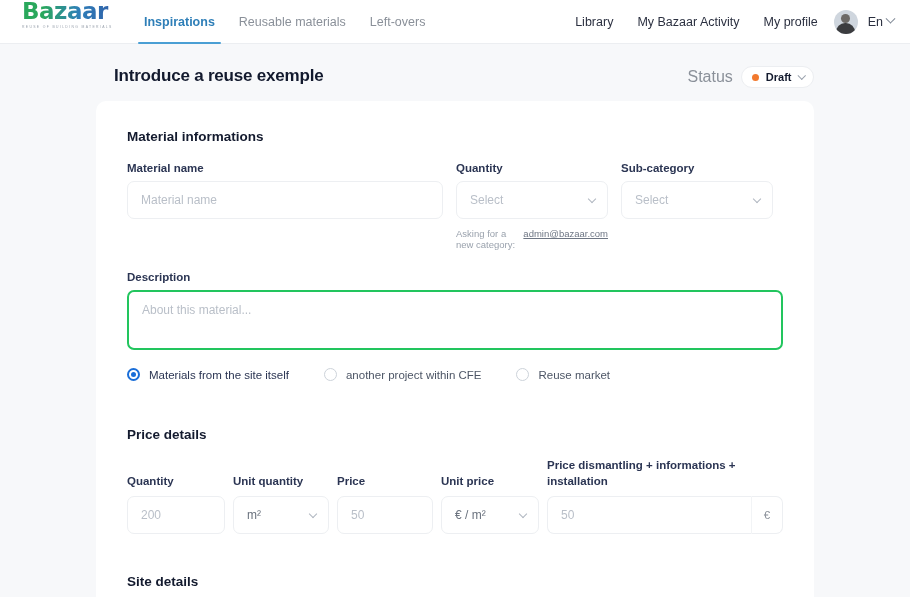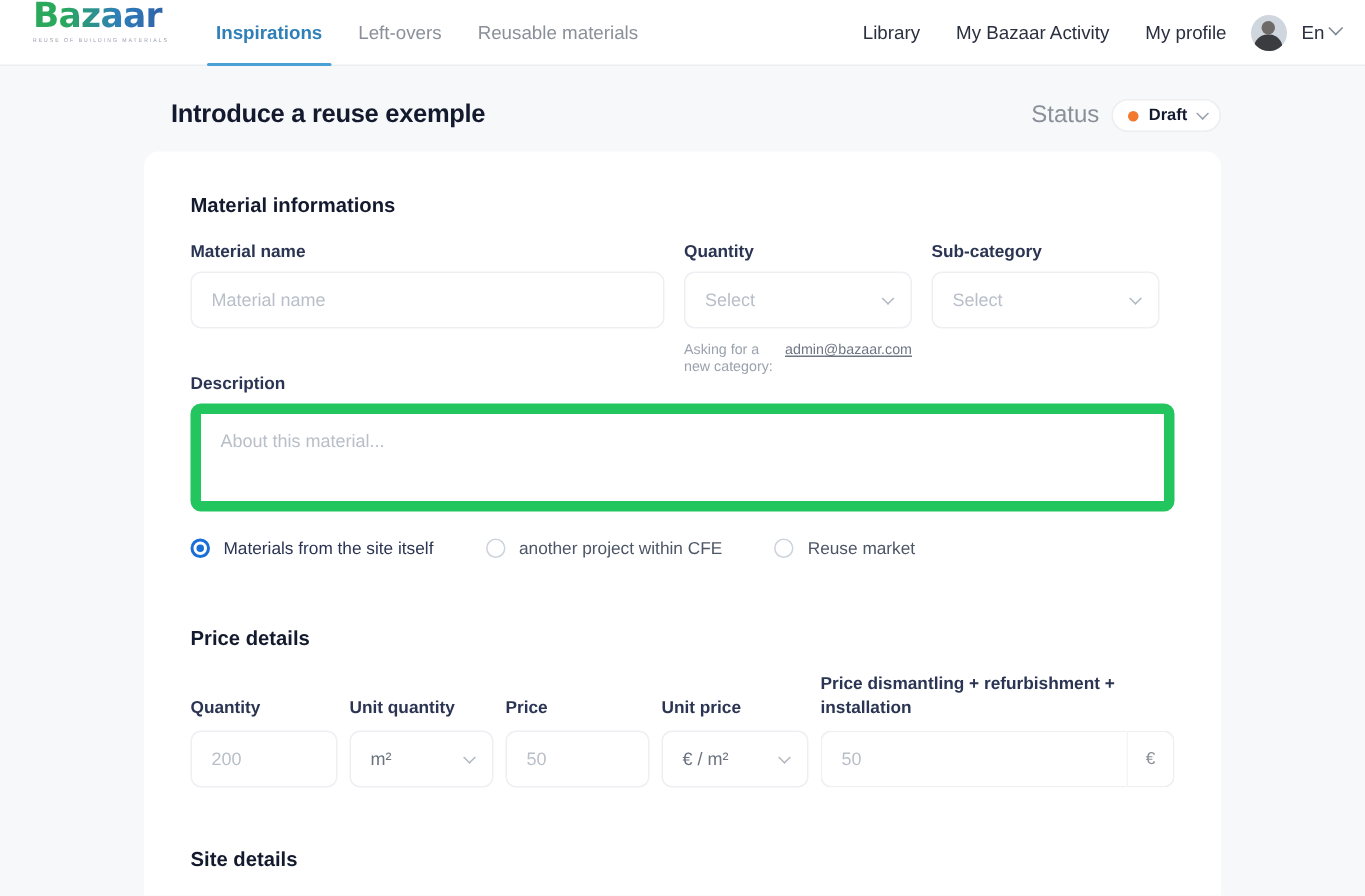--- a/index.html
+++ b/index.html
@@ -114,24 +114,24 @@
     transform: rotate(45deg);
   }
 
   .grid-3 { display: grid; grid-template-columns: 316px 152px 152px; gap: 0 13px; margin-top: 18px; }
 
   .helper {
     font-size: 9.5px; color: #9aa2ad; margin-top: 9px; display: flex; gap: 5px; align-items: baseline;
   }
   .helper a { color: #6e7684; text-decoration: underline; }
 
-  .desc-block { }
+  .desc-block { margin-top: 21px; }
   .textarea {
-    width: 100%; height: 72px; resize: none;
-    border: 7px solid #22c55e; border-radius: 7px; background: #fff;
+    width: 100%; height: 60px; resize: none;
+    border: 2px solid #22c55e; border-radius: 7px; background: #fff;
     font-size: 12px; color: #2b3040; padding: 11px 13px;
     font-family: "Liberation Sans", sans-serif; outline: none; display: block;
   }
   .textarea::placeholder { color: #b9bfc8; }
 
   .radio-row { display: flex; align-items: center; margin-top: 18px; gap: 0; }
   .radio-item { display: flex; align-items: center; gap: 9px; cursor: pointer; margin-right: 35px; }
   .radio-dot {
     width: 13px; height: 13px; border-radius: 50%;
     border: 1.6px solid #cdd3da; flex: none; position: relative; background: #fff;
@@ -173,24 +173,24 @@
   <div class="logo-wrap">
     <div class="logo-text">Bazaar</div>
     <div class="logo-tag">REUSE OF BUILDING MATERIALS</div>
   </div>
 
   <div class="nav-tabs">
     <div class="nav-tab active">
       <span>Inspirations</span>
     </div>
     <div class="nav-tab">
+      <span>Reusable materials</span>
+    </div>
+    <div class="nav-tab">
       <span>Left-overs</span>
-    </div>
-    <div class="nav-tab">
-      <span>Reusable materials</span>
     </div>
   </div>
 
   <div class="header-right">
     <div class="hr-link">Library</div>
     <div class="hr-link">My Bazaar Activity</div>
     <div class="hr-link">My profile</div>
     <div class="avatar">
       <div class="head"></div>
       <div class="body"></div>
@@ -291,21 +291,21 @@
 
       <div>
         <div class="pd-label">Unit price</div>
         <div class="select-wrap">
           <div class="select filled" style="display:flex;align-items:center;color:#6a727e;">€ / m²</div>
           <span class="select-chev"></span>
         </div>
       </div>
 
       <div>
-        <div class="pd-label">Price dismantling + refurbishment + installation</div>
+        <div class="pd-label">Price dismantling + informations + installation</div>
         <div class="suffix-wrap">
           <input class="suffix-input" placeholder="50" style="">
           <div class="suffix-box">€</div>
         </div>
       </div>
     </div>
   </div>
 
   <div class="site-section">
     <div class="section-title">Site details</div>

